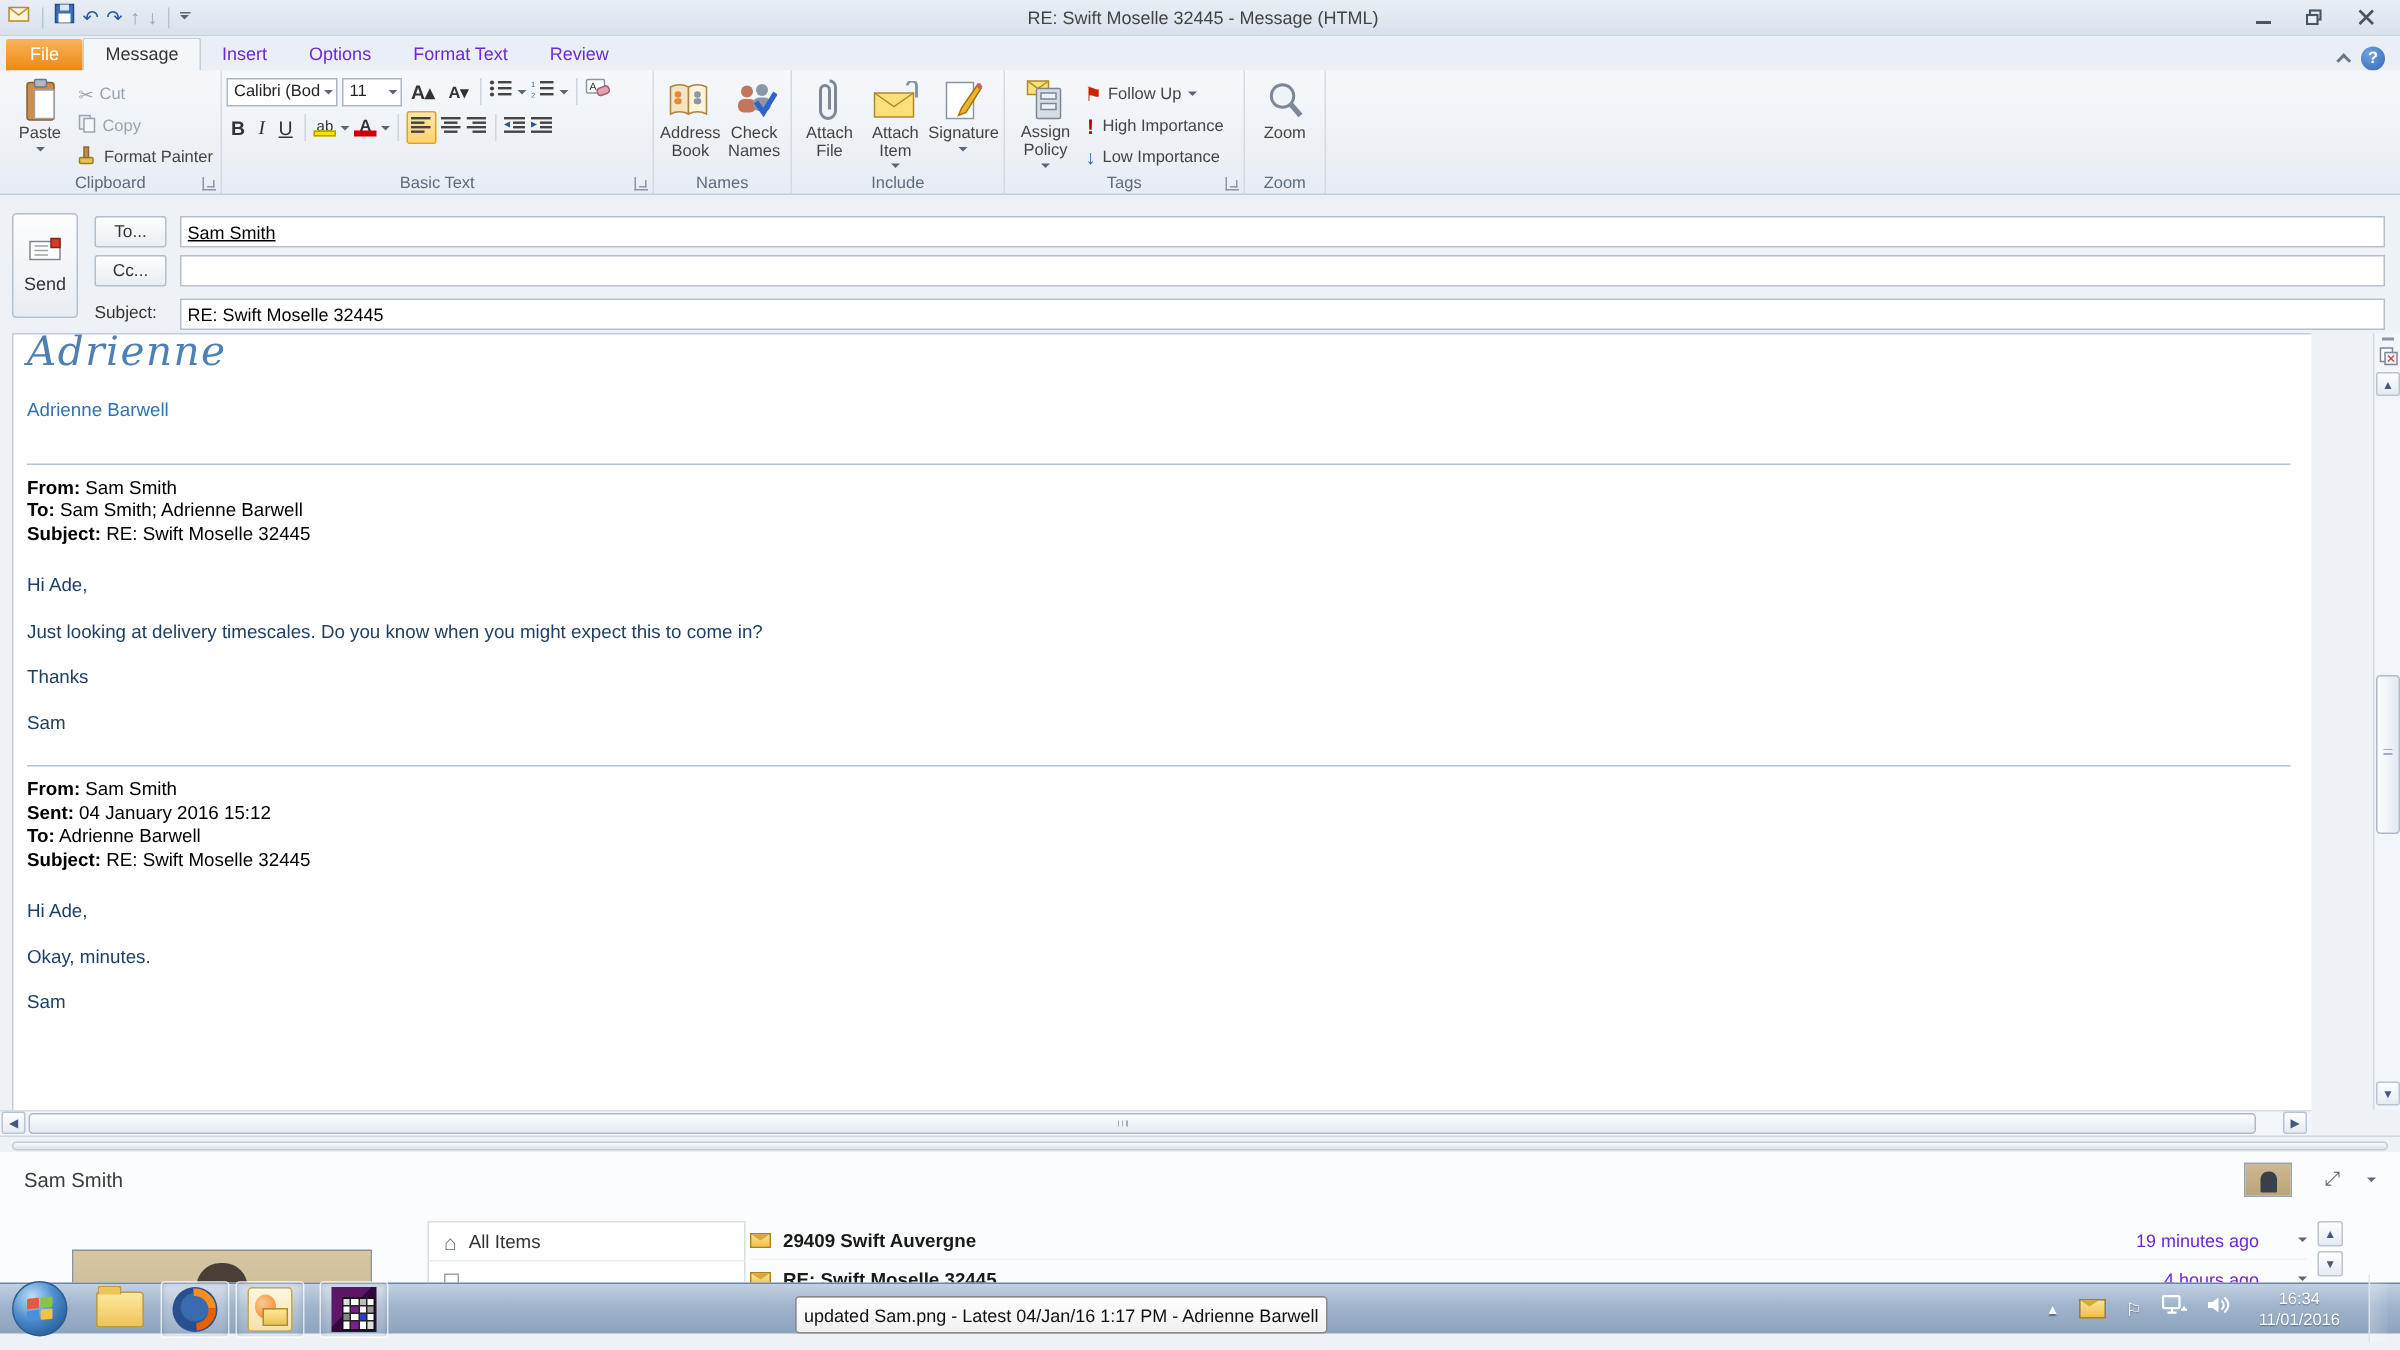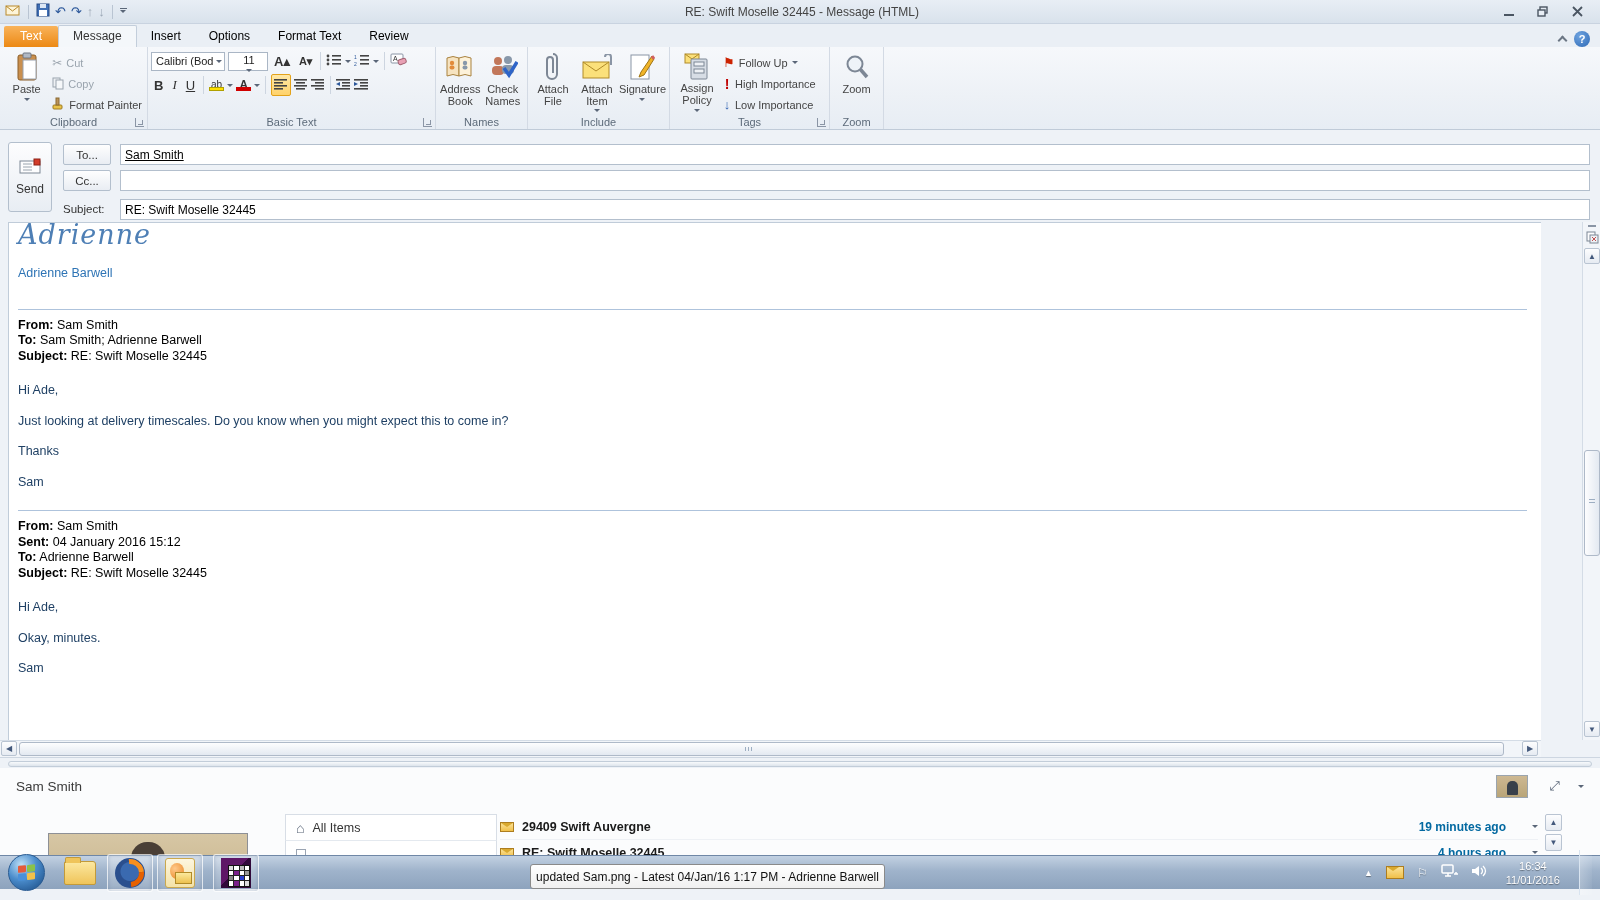--- a/index.html
+++ b/index.html
@@ -13,21 +13,21 @@
   .qat { display:flex; align-items:center; gap:5px; padding-left:5px; }
   .qat .glyph { font-size:13px; line-height:13px; color:#2b579a; cursor:default; }
   .qat .glyph.dis { color:#9aa6b5; }
   .qat-sep { width:1px; height:14px; background:#b9c4d2; margin:0 2px; }
   .title-text { position:absolute; left:4px; right:0; text-align:center; font-size:12px; color:#444; pointer-events:none; }
   .winbtns { margin-left:auto; display:flex; gap:8px; padding-right:10px; z-index:2; }
   .winbtn { width:26px; height:16px; display:flex; align-items:center; justify-content:center; }
 
   
   .tabrow { position:absolute; top:24px; left:0; right:0; height:23px; background:#eaeff5; display:flex; align-items:flex-end; }
-  .tab { padding:3px 14px 4px 14px; font-size:12px; color:#000000; }
+  .tab { padding:3px 14px 4px 14px; font-size:12px; color:#6d28d9; }
   .tab.file { background:linear-gradient(#f9b35a,#ec8915); color:#fff; border-radius:2px 2px 0 0; margin-left:4px; padding:3px 16px 4px 16px; }
   .tab.sel { background:#f4f7fa; border:1px solid #c3cedb; border-bottom:none; border-radius:2px 2px 0 0; color:#333; }
   .tab-right { margin-left:auto; display:flex; align-items:center; gap:8px; padding-right:10px; }
   .chev-up { width:7px; height:7px; border-left:2px solid #6b7684; border-top:2px solid #6b7684; transform:rotate(45deg); margin-top:3px; }
   .helpbtn { width:16px; height:16px; border-radius:50%; background:radial-gradient(circle at 35% 30%, #6ea3e0, #2e69b5); color:#fff; font-size:11px; font-weight:bold; display:flex; align-items:center; justify-content:center; }
 
   
   .ribbon { position:absolute; top:47px; left:0; right:0; height:83px;
     background:linear-gradient(#f6f8fb,#edf1f6 60%, #e7edf4); border-bottom:1px solid #c0cbd8; display:flex; }
   .rgroup { position:relative; border-right:1px solid #d3dae4; padding:2px 3px 14px 3px; display:flex; }
@@ -89,21 +89,21 @@
   .pp-photo { position:absolute; left:48px; top:65px; width:200px; height:60px; border:1px solid #8d9096; background:linear-gradient(#d6c6a4,#c8b58c); }
   .pp-photo::after { content:""; position:absolute; left:82px; top:8px; width:34px; height:40px; border-radius:16px 16px 4px 4px; background:#4a3f36; }
   .pp-nav { position:absolute; left:285px; top:46px; width:212px; }
   .pp-nav-item { height:26px; background:#fff; border:1px solid #d8dee6; border-bottom:none; display:flex; align-items:center; gap:8px; padding-left:10px; font-size:12.5px; color:#333; }
   .pp-nav-item .homeglyph { font-size:14px; color:#5a6678; }
   .pp-nav-item.clip { border-top:1px solid #e4e9ef; color:#777; }
   .chkbox { width:10px; height:10px; border:1px solid #9aa4b2; background:#fff; }
   .pp-list { position:absolute; left:500px; top:46px; right:62px; }
   .pp-row { height:26px; display:flex; align-items:center; gap:8px; border-bottom:1px solid #eef1f5; }
   .pp-subj { font-weight:bold; font-size:12.5px; color:#1a1a1a; }
-  .pp-time { margin-left:auto; font-size:12px; color:#0369a1;font-weight:bold; }
+  .pp-time { margin-left:auto; font-size:12px; color:#6d28d9; }
   .pp-rowchev { margin-left:18px; }
   .pp-scroll { position:absolute; right:38px; top:46px; width:17px; height:40px; }
   .pp-sbtn { width:17px; height:17px; background:linear-gradient(#fdfdfe,#e6ebf2); border:1px solid #b9c4d2; border-radius:2px; display:flex; align-items:center; justify-content:center; font-size:8px; color:#44597c; margin-bottom:3px; }
 
   
   .taskbar { position:absolute; top:855px; left:0; right:0; height:34px;
     background:linear-gradient(#c2d1e2,#9fb3cb 45%, #8da3bd); border-top:1px solid #6f87a6; display:flex; align-items:center; }
   .orb { width:37px; height:37px; border-radius:50%; margin:0 12px 0 8px;
     background:radial-gradient(circle at 35% 28%, #bfe0f7, #4a8ccc 45%, #17477e); border:1px solid #2a5c93; position:relative; }
   .orbflag { position:absolute; left:9px; top:10px; width:18px; height:16px; display:grid; grid-template-columns:8px 8px; grid-template-rows:7px 7px; gap:1px; transform:skewY(-6deg); }
@@ -174,21 +174,21 @@
         </span>
       <span class="winbtn">
           <svg width="11" height="11">
             <path d="M1 1 L10 10 M10 1 L1 10" stroke="#4a5562" stroke-width="1.8"></path>
           </svg>
         </span>
     </div>
   </div>
 
   <div class="tabrow">
-    <div class="tab file">Text</div>
+    <div class="tab file">File</div>
     <div class="tab sel">Message</div>
     <div class="tab">Insert</div>
     <div class="tab">Options</div>
     <div class="tab">Format Text</div>
     <div class="tab">Review</div>
     <div class="tab-right">
       <span class="chev-up"></span>
       <span class="helpbtn">?</span>
     </div>
   </div>
@@ -230,21 +230,21 @@
       <span class="rgroup-label">Clipboard</span>
       <span class="dlg"></span>
     </div>
 
     <div class="rgroup" style="width:288px; flex-direction:column;">
       <div class="btxt-row">
         <div class="combo" style="width:74px;">
           <span style="overflow:hidden;white-space:nowrap;flex:1;">Calibri (Bod</span>
           <span class="caret"></span>
         </div>
-        <div class="combo" style="width:40px;flex-direction:column;">
+        <div class="combo" style="width:40px;">
           <span style="flex:1;">11</span>
           <span class="caret"></span>
         </div>
         <span class="fmt" style="font-weight:bold;">A▴</span>
         <span class="fmt" style="font-size:11px;font-weight:bold;">A▾</span>
         <span class="vline"></span>
         <span><svg width="16" height="12">
               <circle cx="2" cy="2" r="1.4" fill="#444"></circle>
               <circle cx="2" cy="6" r="1.4" fill="#444"></circle>
               <circle cx="2" cy="10" r="1.4" fill="#444"></circle>

